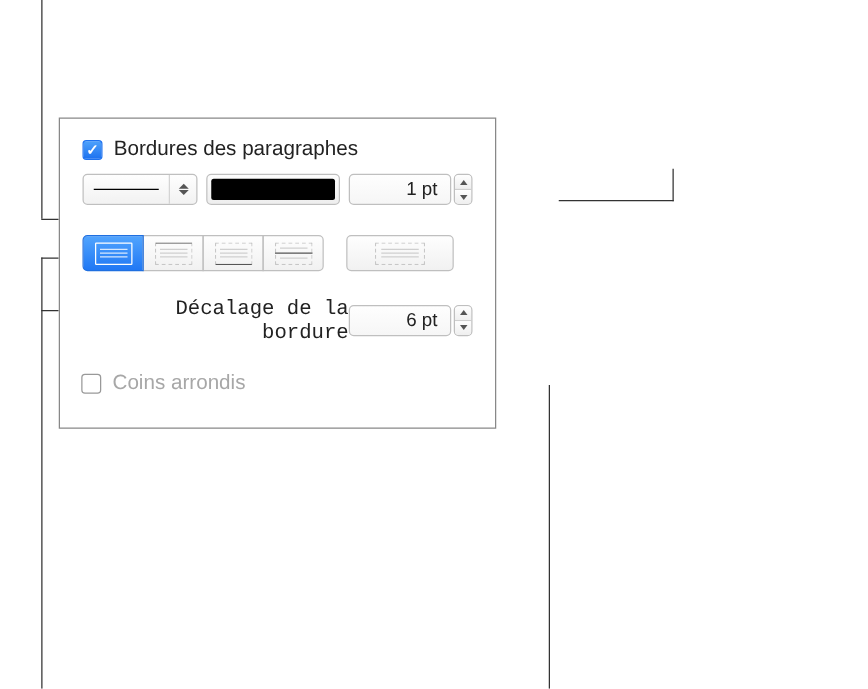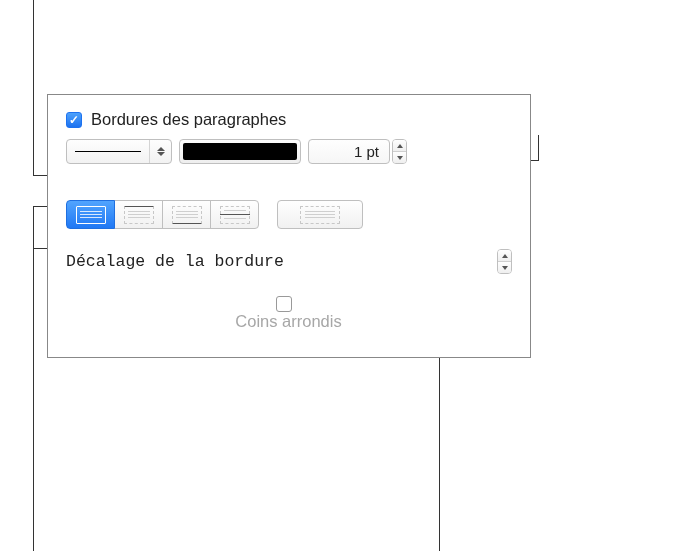--- a/index.html
+++ b/index.html
@@ -17,21 +17,21 @@
       position: relative;
     }
     .callout-line {
       position: absolute;
       background: #333;
     }
     .panel {
       position: absolute;
       top: 94px;
       left: 47px;
-      width: 484px;
+      width: 350px;
       border: 1px solid #888;
       background: #fff;
       padding: 15px 18px 26px 18px;
       text-align: right;
     }
     .row {
       display: flex;
       align-items: center;
       margin-bottom: 10px;
     }
@@ -62,21 +62,21 @@
       font-size: 16.5px;
       color: #222;
     }
     .checkbox-label.dimmed {
       color: #a7a7a7;
     }
     .controls-row {
       display: flex;
       align-items: center;
       gap: 7px;
-      margin-bottom: 36px;
+      margin-bottom: 24px;
     }
     .select {
       height: 25px;
       border: 1px solid #bfbfbf;
       border-radius: 4px;
       background: linear-gradient(#fefefe, #f2f2f2);
       display: flex;
       align-items: center;
     }
     .line-style-select {
@@ -229,21 +229,20 @@
     }
     .offset-label {
       font-size: 16.5px;
       color: #222;
       font-family: Liberation Mono, monospace;
     }
     .rounded-row {
       display: flex;
       align-items: center;
       margin-left: -1px;
-      flex-direction: column;
     }
   </style>
 </head>
 <body>
 
 <div class="callout-line" style="left:33px; top:0; width:1px; height:175px;"></div>
 <div class="callout-line" style="left:33px; top:175px; width:14px; height:1px;"></div>
 
 <div class="callout-line" style="left:33px; top:206px; width:1px; height:345px;"></div>
 <div class="callout-line" style="left:33px; top:206px; width:14px; height:1px;"></div>
@@ -333,20 +332,21 @@
           <div style="position:absolute; left:5px; right:5px; top:8px; height:1px; background:#cfcfcf;"></div>
           <div style="position:absolute; left:5px; right:5px; top:11px; height:1px; background:#cfcfcf;"></div>
         </div>
       </div>
     </div>
   </div>
 
   <div class="offset-row">
     <span class="offset-label">Décalage de la bordure</span>
     <div class="stepper-group">
+      <div class="num-field">6 pt</div>
       <div class="stepper">
         <div class="stepper-btn">
             <div class="s-chev-up"></div>
           </div>
         <div class="stepper-btn">
             <div class="s-chev-down"></div>
           </div>
       </div>
     </div>
   </div>

